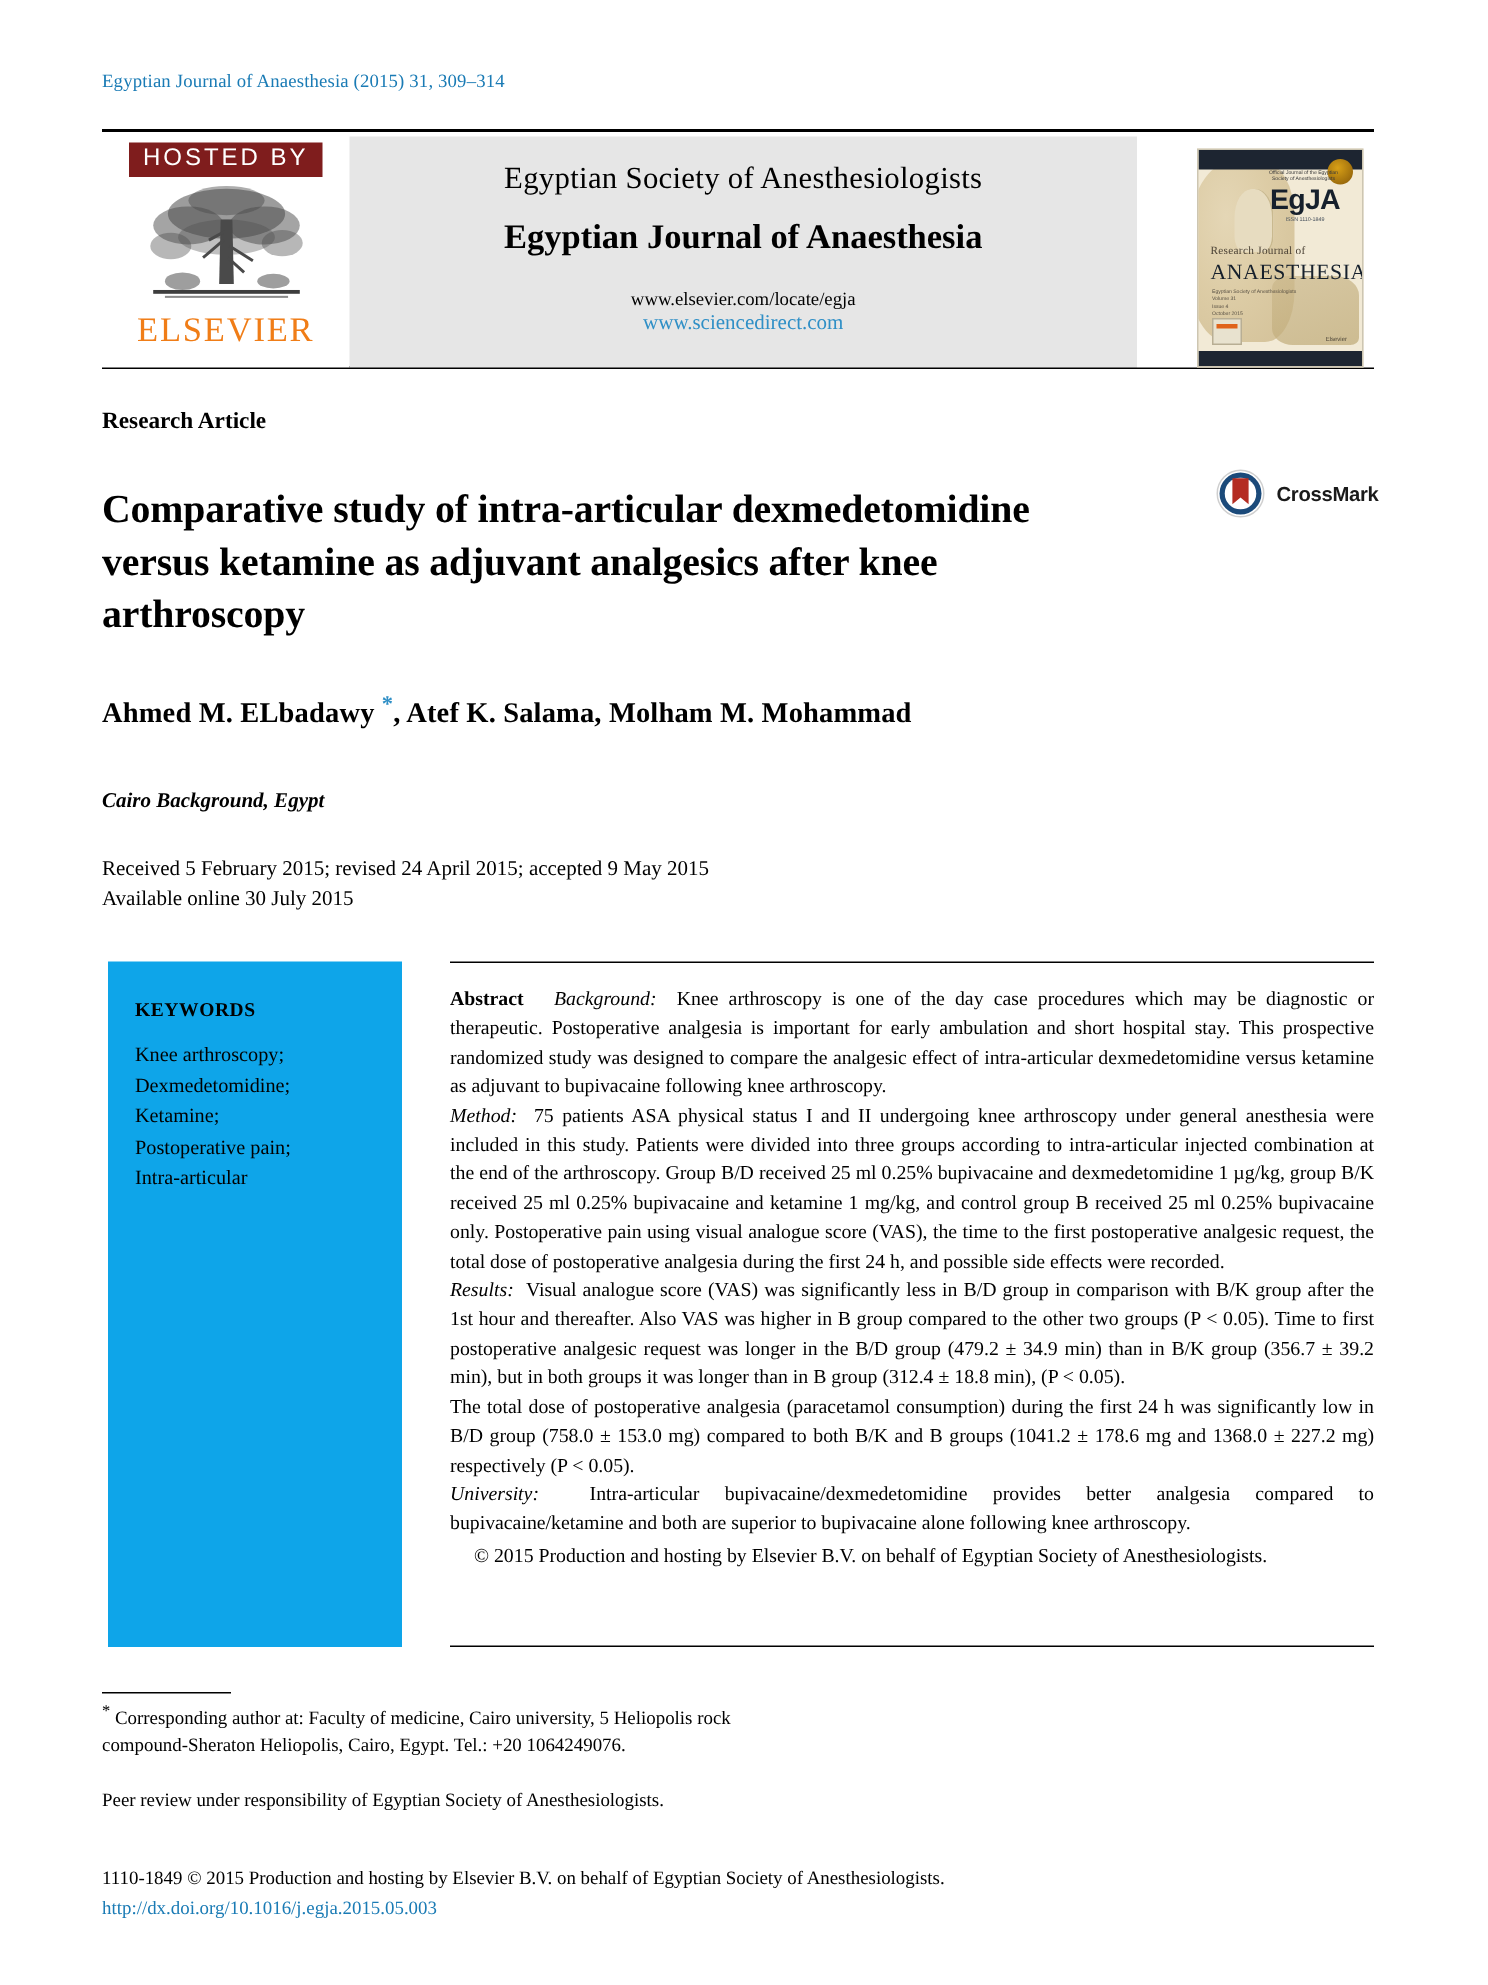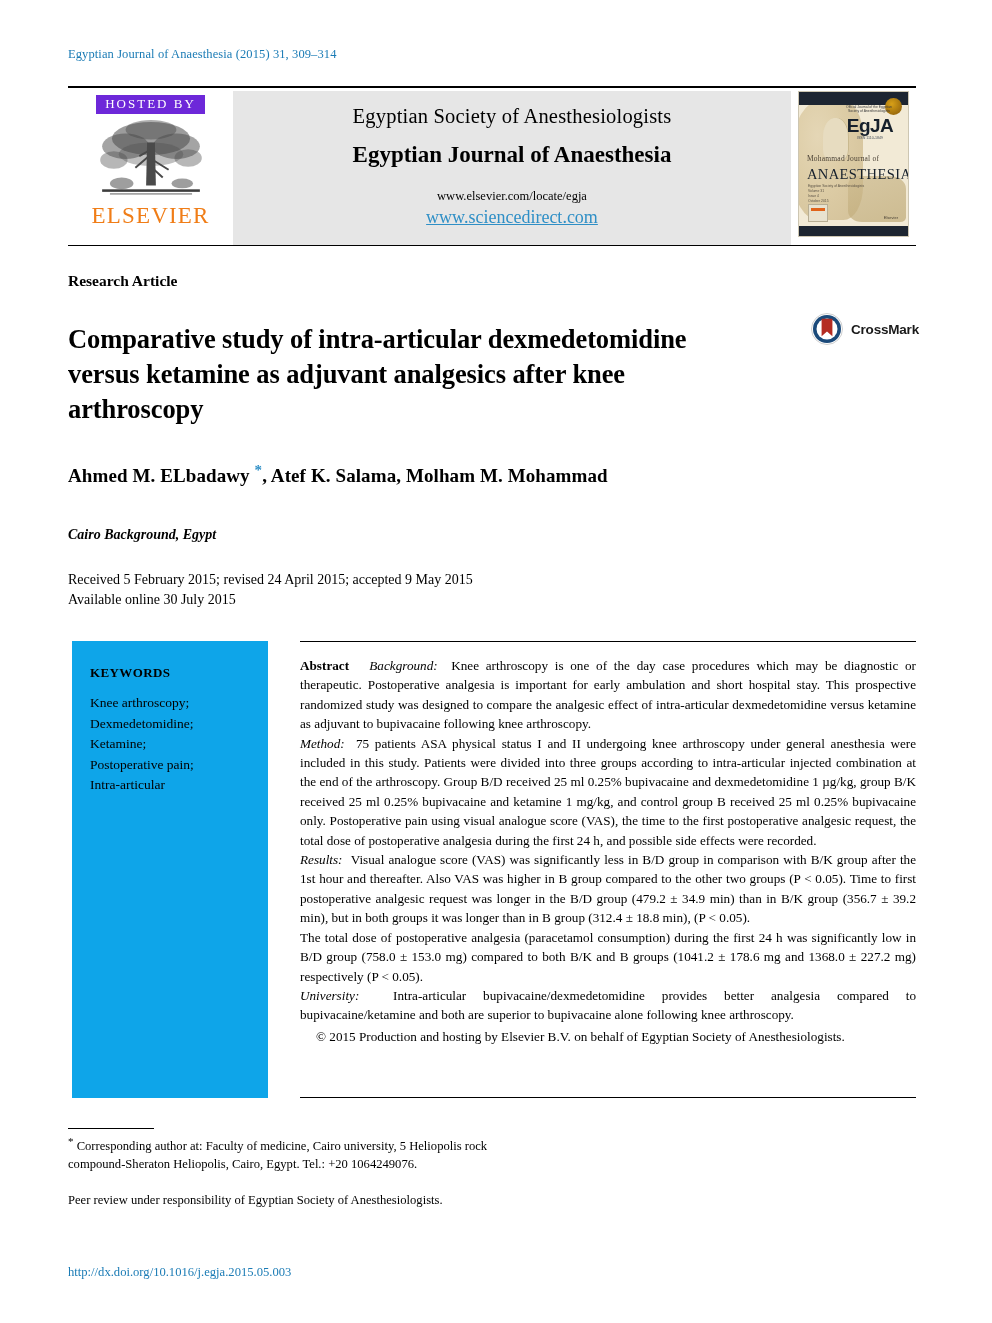--- a/index.html
+++ b/index.html
@@ -56,24 +56,24 @@
     flex: 0 0 165px;
     background: #ffffff;
     display: flex;
     flex-direction: column;
     align-items: center;
     justify-content: flex-start;
     padding-top: 4px;
     box-sizing: border-box;
   }
   .hosted-by {
-    background: #6d28d9;
+    background: #7f1d1d;
     color: #ffffff;
-    font-family: Liberation Serif, serif;
-    font-size: 13px;
+    font-family: Liberation Sans, sans-serif;
+    font-size: 16px;
     letter-spacing: 2px;
     padding: 2px 9px 3px 9px;
     line-height: 1.1;
   }
   .tree-wrap {
     margin-top: 3px;
     width: 118px;
     height: 86px;
   }
   .elsevier-word {
@@ -104,33 +104,33 @@
     font-size: 23px;
     font-weight: bold;
     margin-bottom: 20px;
   }
   .url-elsevier {
     font-size: 12.5px;
     color: #000;
     line-height: 1.35;
   }
   .url-sciencedirect {
-    font-size: 18px;
+    font-size: 14px;
     color: #2f8fc6;
     line-height: 1.35;
-    text-decoration: underline;
   }
 
   .cover-block {
     width: 125px;
     flex: 0 0 125px;
     background: #ffffff;
     display: flex;
-    align-items: flex-start;
+    align-items: flex-end;
     justify-content: center;
+    padding-left: 33px;
   }
   .cover {
     width: 111px;
     height: 146px;
     position: relative;
     overflow: hidden;
     background: #f2ead6;
     border: 1px solid #cdc6b2;
     box-sizing: border-box;
   }
@@ -459,21 +459,21 @@
         <div class="cover">
           <div class="cover-fig"></div>
           <div class="cover-fig2"></div>
           <div class="cover-hand"></div>
           <div class="cover-top-dark"></div>
           <div class="cover-bottom-dark"></div>
           <div class="cover-seal"></div>
           <div class="cover-small-top">Official Journal of the Egyptian Society of Anesthesiologists</div>
           <div class="cover-egja">EgJA</div>
           <div class="cover-egja-sub">ISSN 1110-1849</div>
-          <div class="cover-ejtitle">Mohammad Journal of</div>
+          <div class="cover-ejtitle">Research Journal of</div>
           <div class="cover-anaes">ANAESTHESIA</div>
           <div class="cover-lines" style="white-space: pre-line;">Egyptian Society of Anesthesiologists
 Volume 31
 Issue 4
 October 2015</div>
           <div class="cover-badge"></div>
           <div class="cover-elsevier-mini">Elsevier</div>
         </div>
       </div>
 
@@ -527,14 +527,15 @@
     </div>
   </div>
 
   <div class="fn-rule"></div>
   <div class="fn-block">
     <span class="fn-star">*</span>
     <span>Corresponding author at: Faculty of medicine, Cairo university, 5 Heliopolis rock compound-Sheraton Heliopolis, Cairo, Egypt. Tel.: +20 1064249076.</span>
   </div>
   <div class="fn-peer">Peer review under responsibility of Egyptian Society of Anesthesiologists.</div>
   <div class="doi">http://dx.doi.org/10.1016/j.egja.2015.05.003</div>
+  <div class="issn-line">1110-1849 © 2015 Production and hosting by Elsevier B.V. on behalf of Egyptian Society of Anesthesiologists.</div>
 
 </div>
 
 </body></html>

